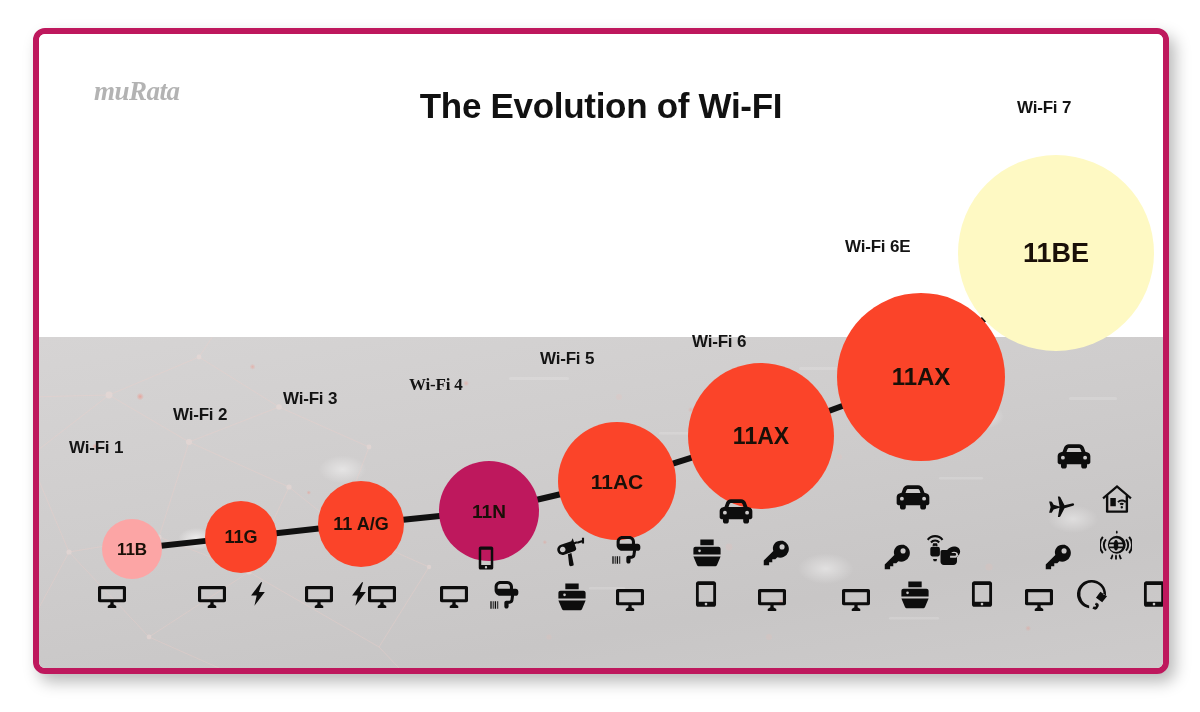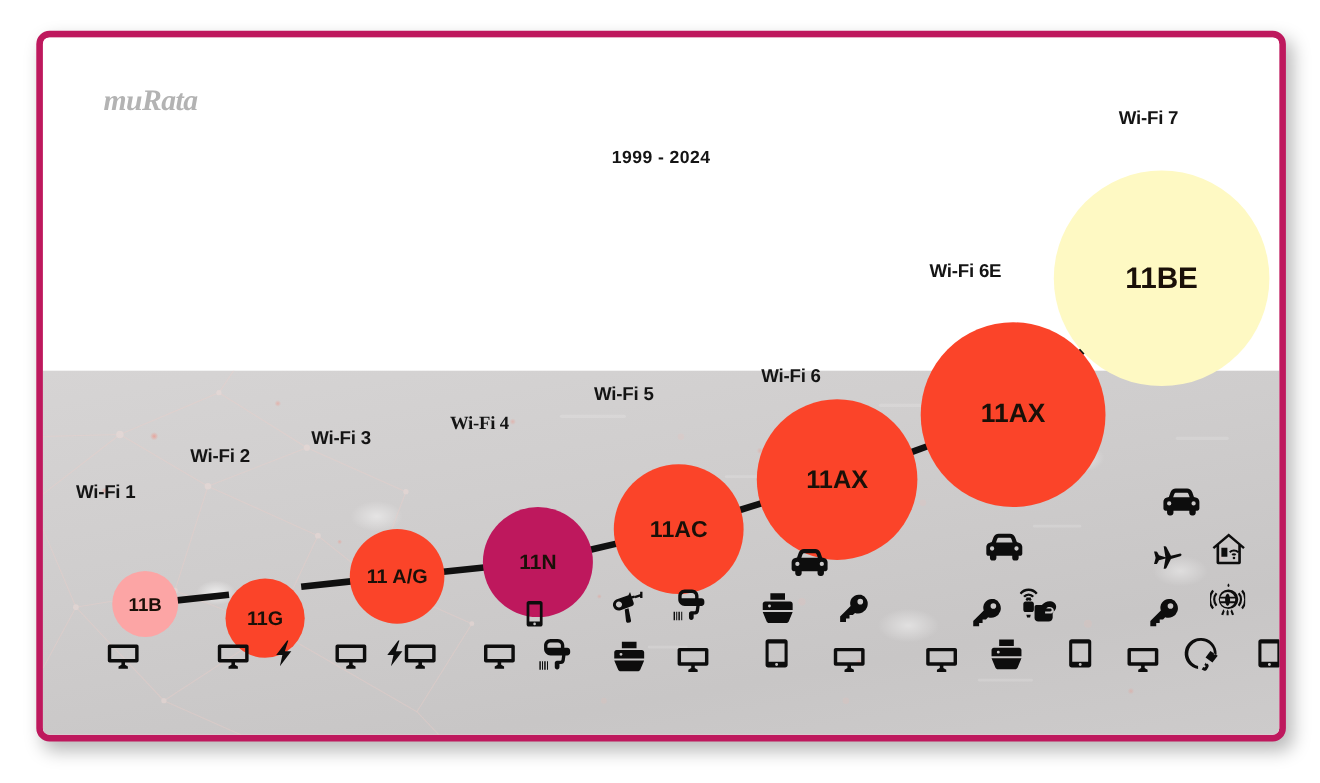--- a/index.html
+++ b/index.html
@@ -210,37 +210,37 @@
           <circle cx="640" cy="170" r="3"></circle>
         <circle cx="300" cy="300" r="3"></circle>
           <circle cx="80" cy="300" r="2.6"></circle>
       </g>
     </svg>
   </div>
 
   <div id="logo">
     <span>muRata</span>
   </div>
-  <div id="subtitle">1999 - 2024</div>
+  <div id="title">The Evolution of Wi-FI</div>
 
   <div id="timeline-layer">
     <svg id="connector-svg">
         <line x1="119.83784989730339" y1="512.0453743232326" x2="169.19818345885142" y2="506.61120916049344" stroke="#101010" stroke-width="6" stroke-linecap="butt"></line>
         <line x1="234.80804215278778" y1="499.445795433448" x2="282.232676178439" y2="494.3081267473358" stroke="#101010" stroke-width="6" stroke-linecap="butt"></line>
         <line x1="361.7952835461816" y1="485.95829151484094" x2="403.2405418332366" y2="481.7490074700619" stroke="#101010" stroke-width="6" stroke-linecap="butt"></line>
         <line x1="495.75996659668664" y1="466.27500782890155" x2="523.4774866082031" y2="459.7787140762024" stroke="#101010" stroke-width="6" stroke-linecap="butt"></line>
         <line x1="631.4508787699617" y1="430.296600384387" x2="655.1864015375479" y2="422.8792495195163" stroke="#101010" stroke-width="6" stroke-linecap="butt"></line>
         <line x1="787.677007205505" y1="377.78160359297004" x2="806.0023202336299" y2="371.02414441384894" stroke="#101010" stroke-width="6" stroke-linecap="butt"></line>
         <line x1="941.6544280351665" y1="288.20630313806936" x2="947.0349300822122" y2="283.264212368931" stroke="#101010" stroke-width="6" stroke-linecap="butt"></line>
       </svg>
     <div id="nodes-host">
         <div class="node-label" style="left: 30px; top: 404px;">Wi-Fi 1</div>
         <div class="node" style="width: 60px; height: 60px; left: 63px; top: 485px; font-size: 17px; background: #fca5a5;">11B</div>
         <div class="node-label" style="left: 134px; top: 371px;">Wi-Fi 2</div>
-        <div class="node" style="width: 72px; height: 72px; left: 166px; top: 492px; font-size: 18px; background: rgb(251, 68, 41);">11G</div>
+        <div class="node" style="width: 72px; height: 72px; left: 166px; top: 467px; font-size: 18px; background: rgb(251, 68, 41);">11G</div>
         <div class="node-label" style="left: 244px; top: 355px;">Wi-Fi 3</div>
         <div class="node" style="width: 86px; height: 86px; left: 279px; top: 447px; font-size: 18px; background: rgb(251, 68, 41);">11 A/G</div>
         <div class="node-label" style="left: 370px; top: 341px; font-family: Liberation Serif, serif;">Wi-Fi 4</div>
         <div class="node" style="width: 100px; height: 100px; left: 400px; top: 427px; font-size: 19px; background: #be185d;">11N</div>
         <div class="node-label" style="left: 501px; top: 315px;">Wi-Fi 5</div>
         <div class="node" style="width: 118px; height: 118px; left: 519px; top: 388px; font-size: 21px; background: rgb(251, 68, 41);">11AC</div>
         <div class="node-label" style="left: 653px; top: 270px; margin-top: 28px;">Wi-Fi 6</div>
         <div class="node" style="width: 146px; height: 146px; left: 649px; top: 329px; font-size: 23px; background: rgb(251, 68, 41);">11AX</div>
         <div class="node-label" style="left: 806px; top: 203px;">Wi-Fi 6E</div>
         <div class="node" style="width: 168px; height: 168px; left: 798px; top: 259px; font-size: 24px; background: rgb(251, 68, 41);">11AX</div>

